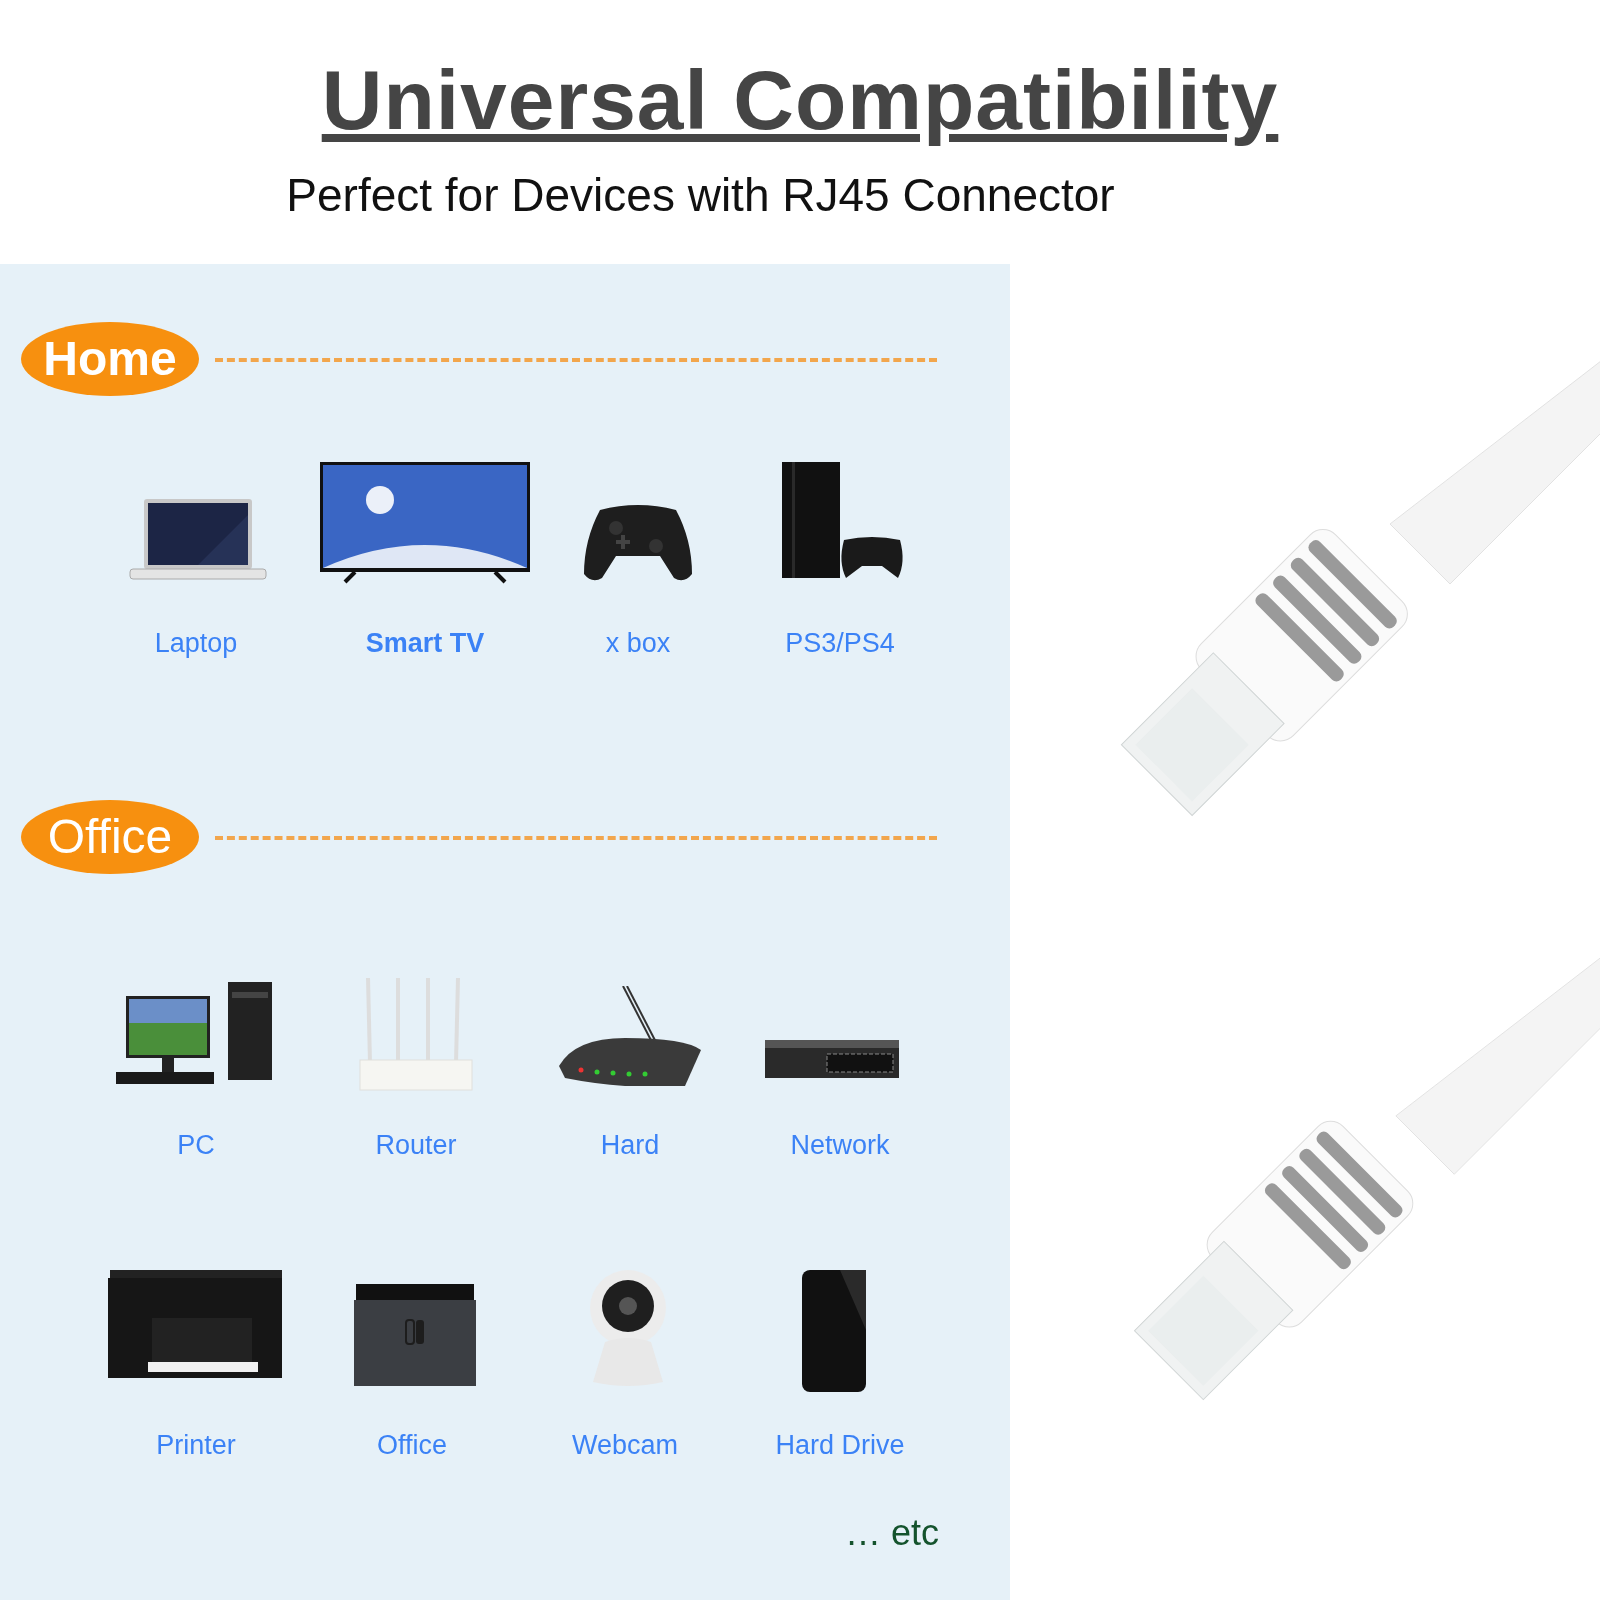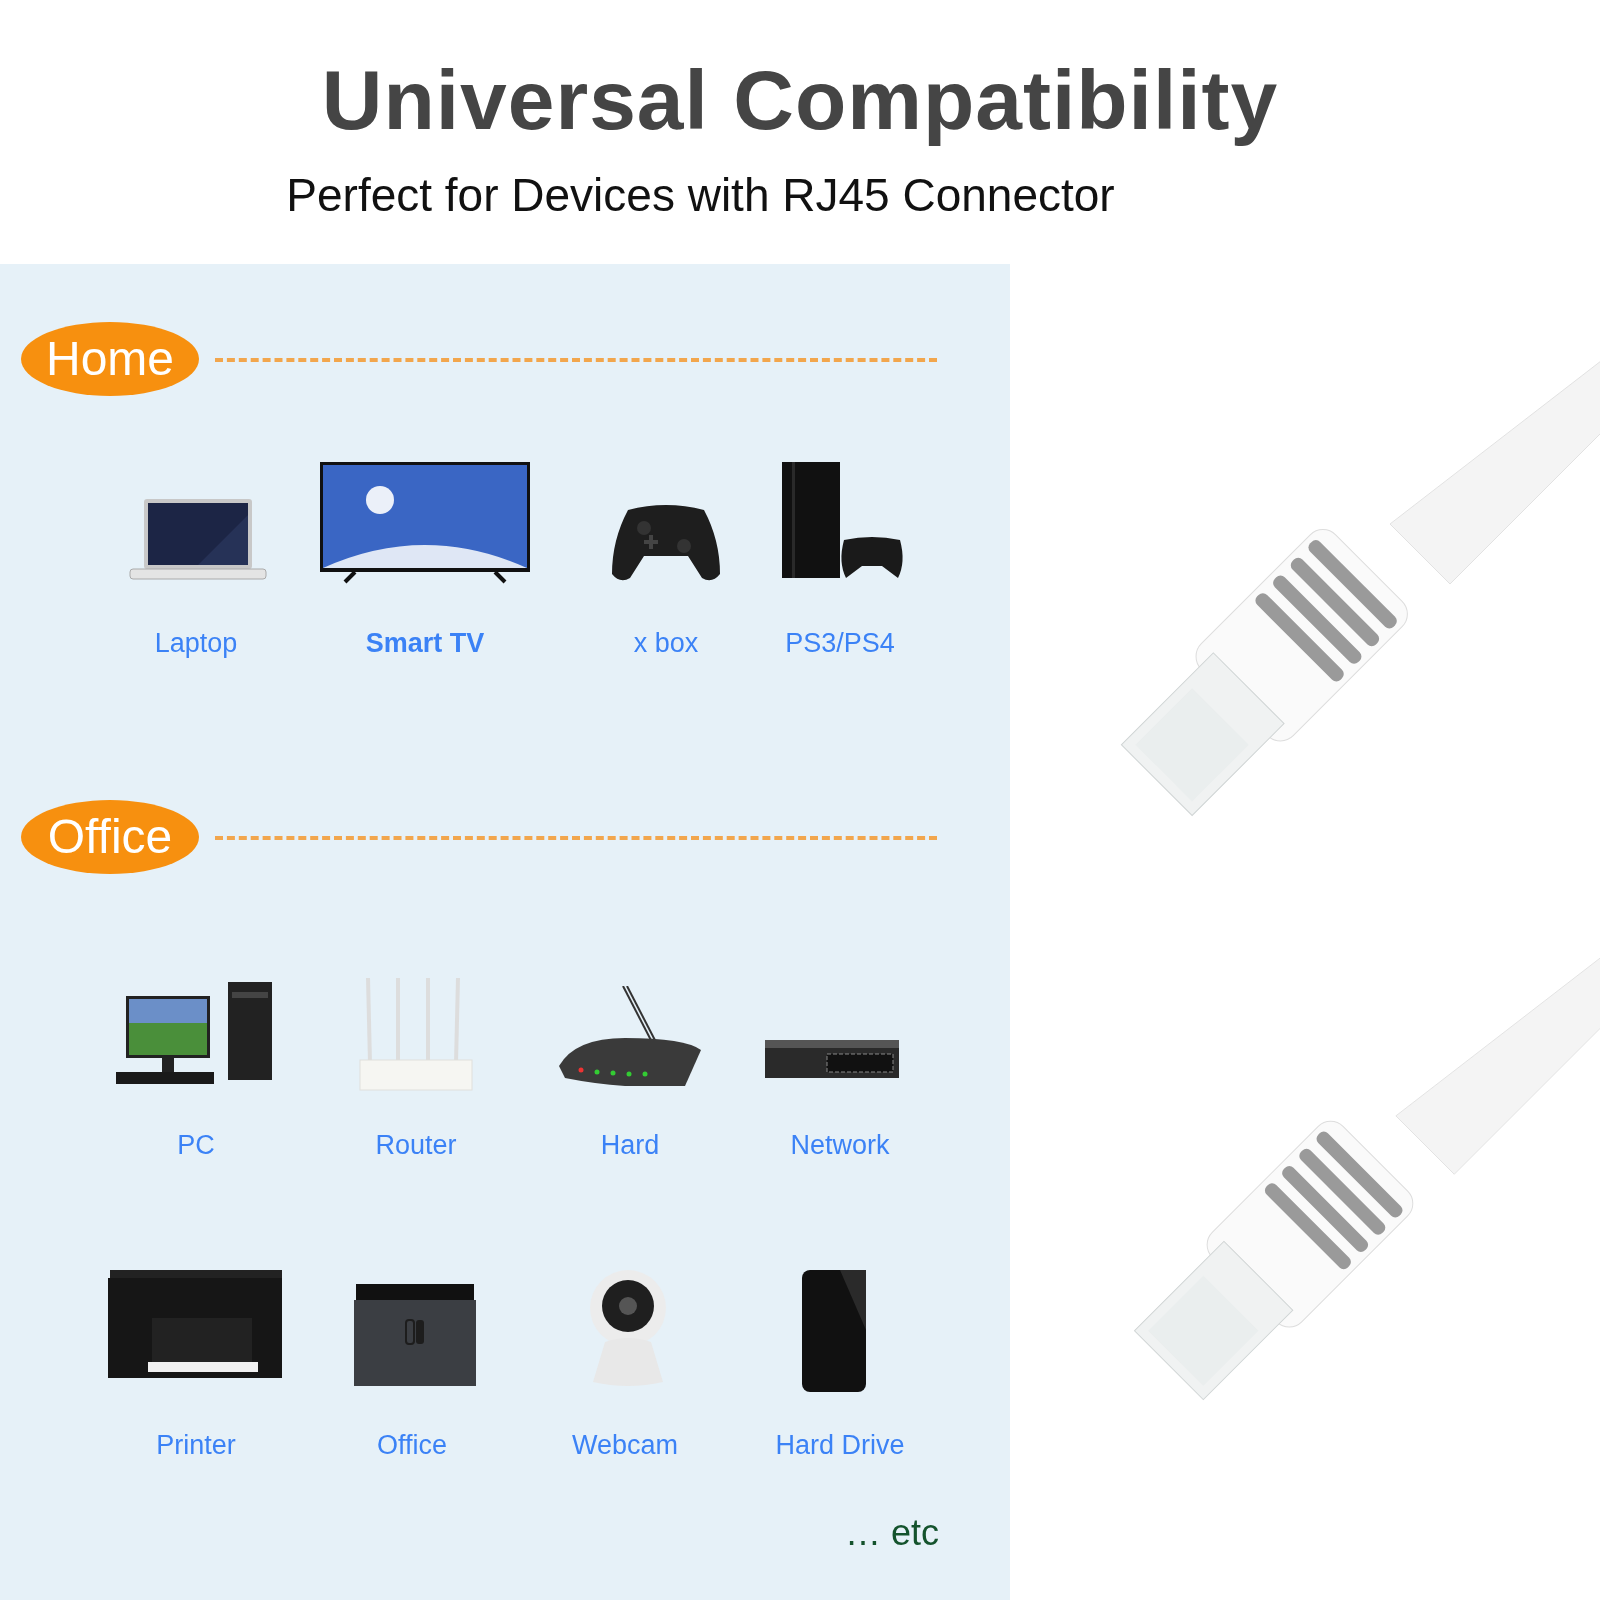--- a/index.html
+++ b/index.html
@@ -1,21 +1,21 @@
 <!DOCTYPE html>
 <html><head>
 <meta charset="utf-8">
 <style>
   * { box-sizing: border-box; margin: 0; padding: 0; }
   html, body { width: 1600px; height: 1600px; background: #ffffff; overflow: hidden; }
   body { position: relative; font-family: "Liberation Sans", sans-serif; }
 
   .header { position: absolute; left: 0; top: 0; width: 1600px; height: 265px; background: #fff; }
   .title { position: absolute; left: 0; width: 1600px; top: 52px; text-align: center;
-           font-size: 84px; font-weight: bold; color: #454545; letter-spacing: 1px; }
+           font-size: 84px; font-weight: bold; color: #454545; letter-spacing: 1px; text-decoration: underline; }
   .subtitle { position: absolute; left: 0; width: 1401px; top: 168px; text-align: center;
               font-size: 46px; color: #111; }
 
   .panel { position: absolute; left: 0; top: 264px; width: 1010px; height: 1336px; background: #e6f1f8; }
 
   .pill { position: absolute; left: 21px; width: 178px; height: 74px; border-radius: 50%;
           background: #f7900f; color: #fff; font-size: 48px; text-align: center; line-height: 74px; }
   .dash { position: absolute; left: 215px; width: 722px; height: 0;
           border-top: 4px dashed #f2a64d; }
 
@@ -30,21 +30,21 @@
 </head>
 <body>
 
 <div class="header">
   <div class="title">Universal Compatibility</div>
   <div class="subtitle">Perfect for Devices with RJ45 Connector</div>
 </div>
 
 <div class="panel"></div>
 
-<div class="pill" style="top:322px;">Home</div>
+<div class="pill" style="top:322px;font-weight:bold;">Home</div>
 <div class="dash" style="top:358px;"></div>
 
 <div class="item" style="left:86px; top:440px; height:230px;">
   <svg class="icon" style="left:42px; top:55px;" width="140" height="90" viewBox="0 0 140 90">
     <rect x="16" y="4" width="108" height="70" rx="3" fill="#c8c8c8"></rect>
     <rect x="20" y="8" width="100" height="62" fill="#1c2545"></rect>
     <polygon points="70,70 120,20 120,70" fill="#2b3760" opacity="0.7"></polygon>
     <rect x="2" y="74" width="136" height="10" rx="3" fill="#e4e4e4" stroke="#aaa"></rect>
   </svg>
   <div class="lbl" style="top:188px;">Laptop</div>
@@ -55,21 +55,21 @@
     <rect x="0" y="0" width="210" height="110" fill="#111"></rect>
     <rect x="3" y="3" width="204" height="103" fill="#3a66c4"></rect>
     <circle cx="60" cy="38" r="14" fill="#fff" opacity="0.9"></circle>
     <path d="M3 106 Q105 60 207 106 Z" fill="#dfe7f5"></path>
     <line x1="35" y1="110" x2="25" y2="120" stroke="#111" stroke-width="4"></line>
     <line x1="175" y1="110" x2="185" y2="120" stroke="#111" stroke-width="4"></line>
   </svg>
   <div class="lbl" style="top:188px;font-weight:bold;">Smart TV</div>
 </div>
 
-<div class="item" style="left:556px; top:440px; height:230px;">
+<div class="item" style="left:528px; top:440px; height:230px;">
   <svg class="icon" style="left:52px; top:60px;" width="116" height="84" viewBox="0 0 116 84">
     <path d="M20 10 Q58 0 96 10 Q112 40 112 74 Q104 84 94 78 L80 56 L36 56 L22 78 Q12 84 4 74 Q4 40 20 10 Z" fill="#1e1e1e"></path>
     <circle cx="36" cy="28" r="7" fill="#333"></circle>
     <circle cx="76" cy="46" r="7" fill="#333"></circle>
     <rect x="36" y="40" width="14" height="4" fill="#444"></rect>
     <rect x="41" y="35" width="4" height="14" fill="#444"></rect>
   </svg>
   <div class="lbl" style="top:188px;">x box</div>
 </div>
 

